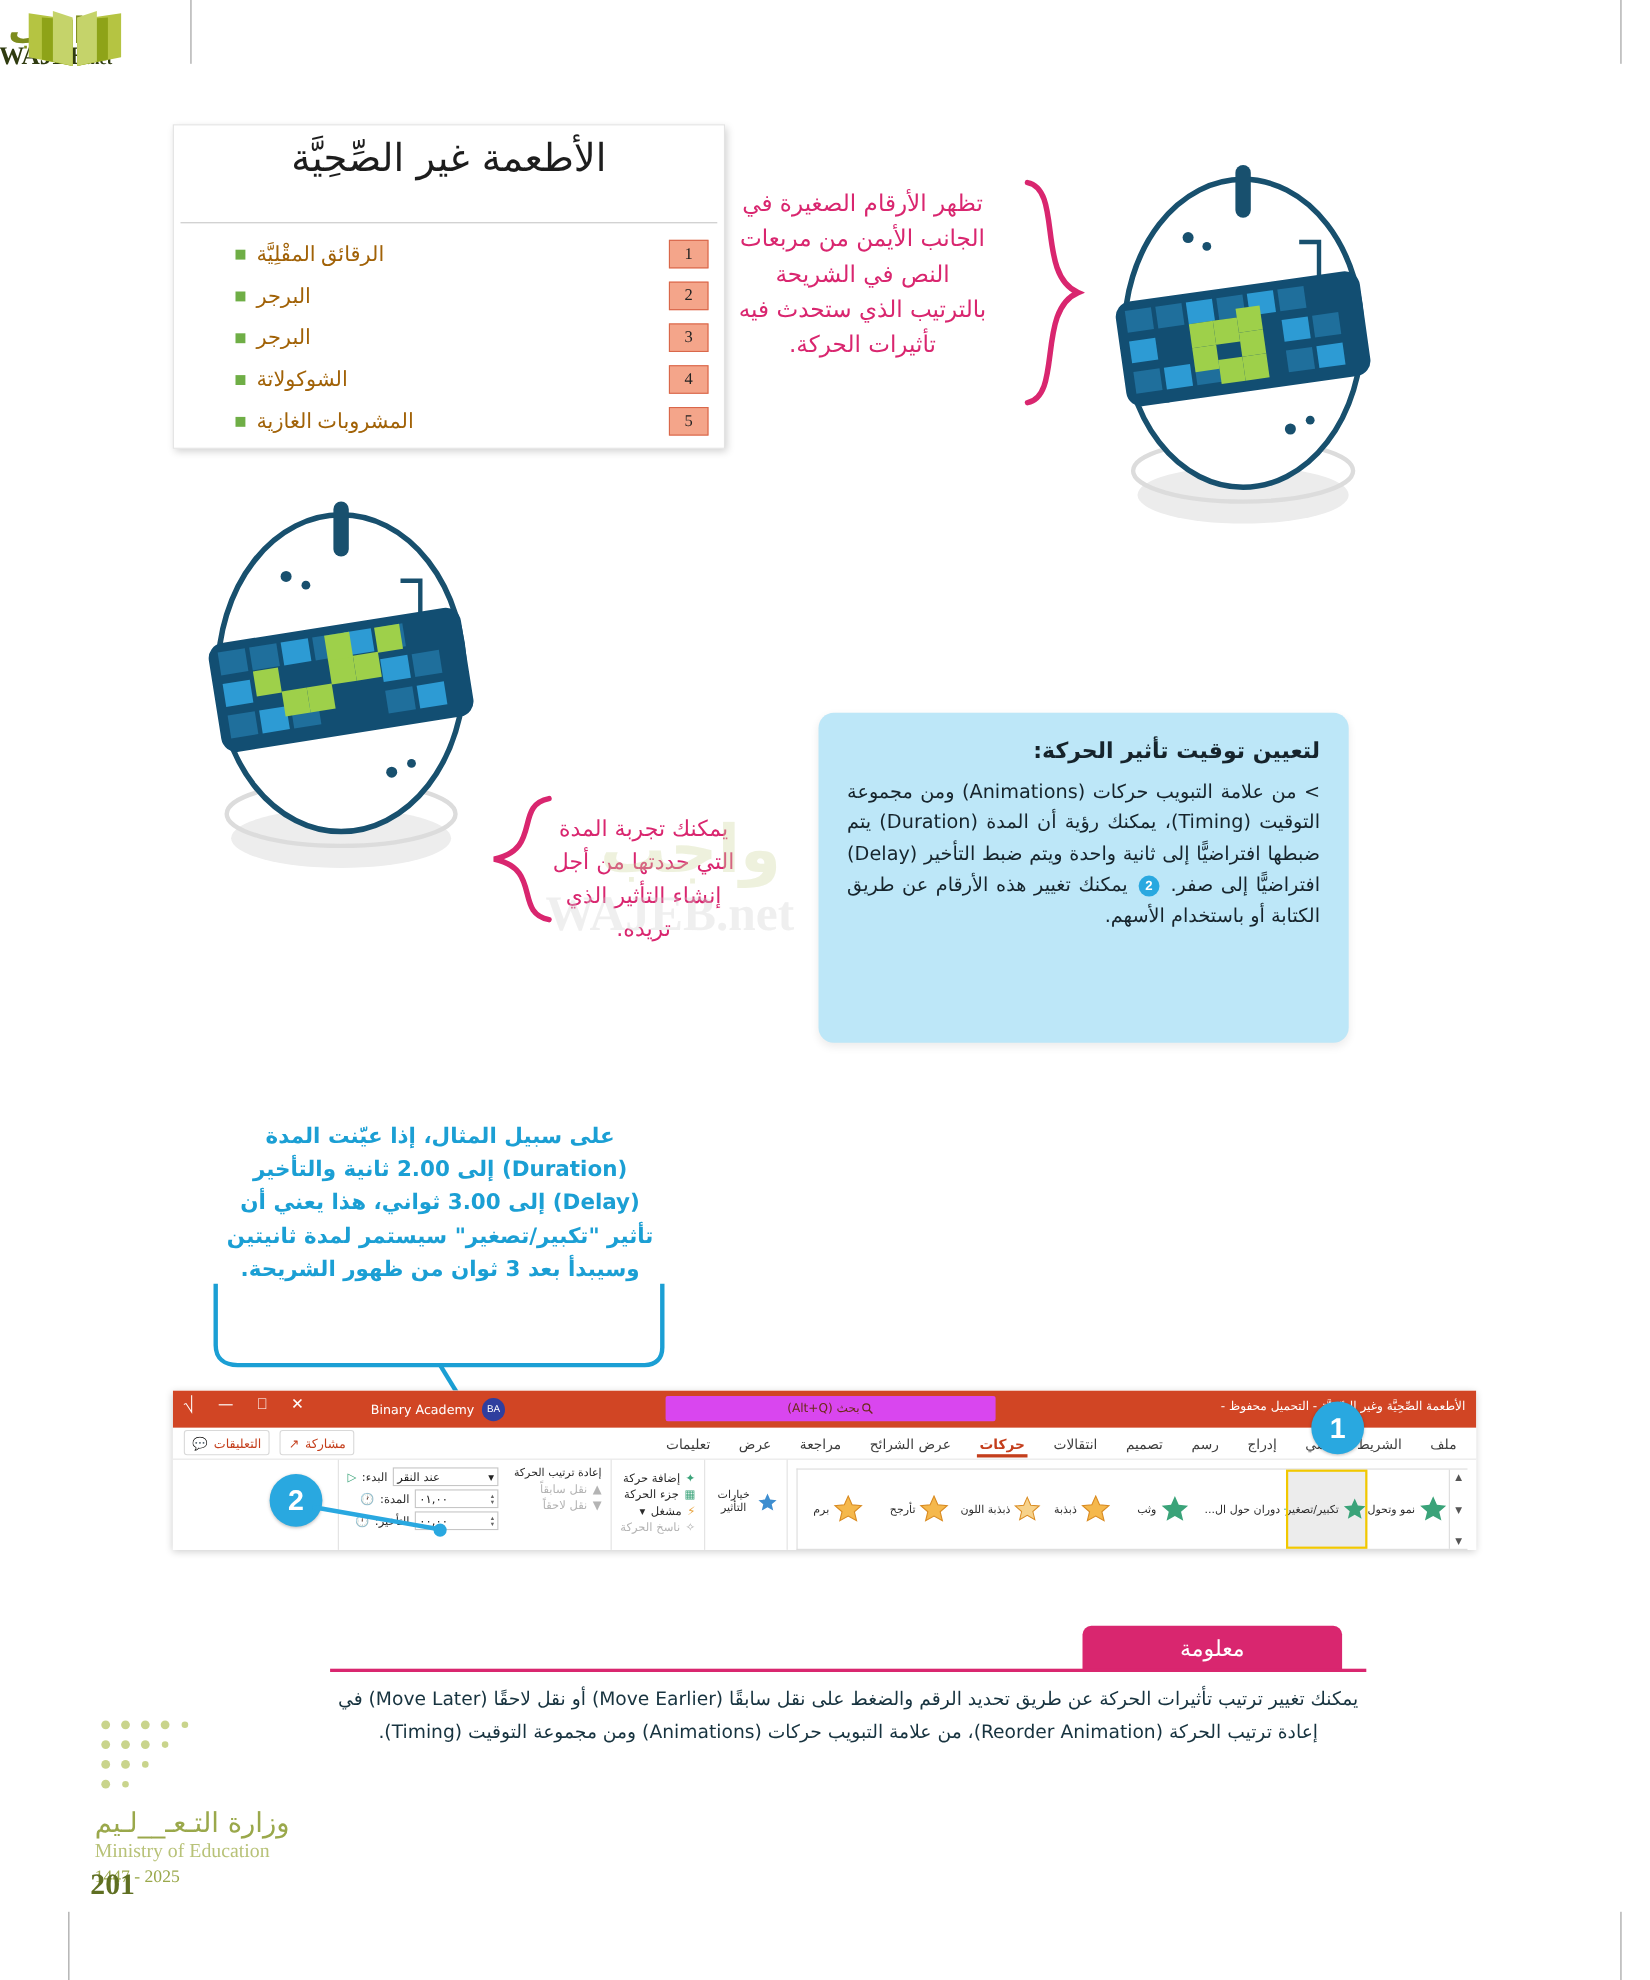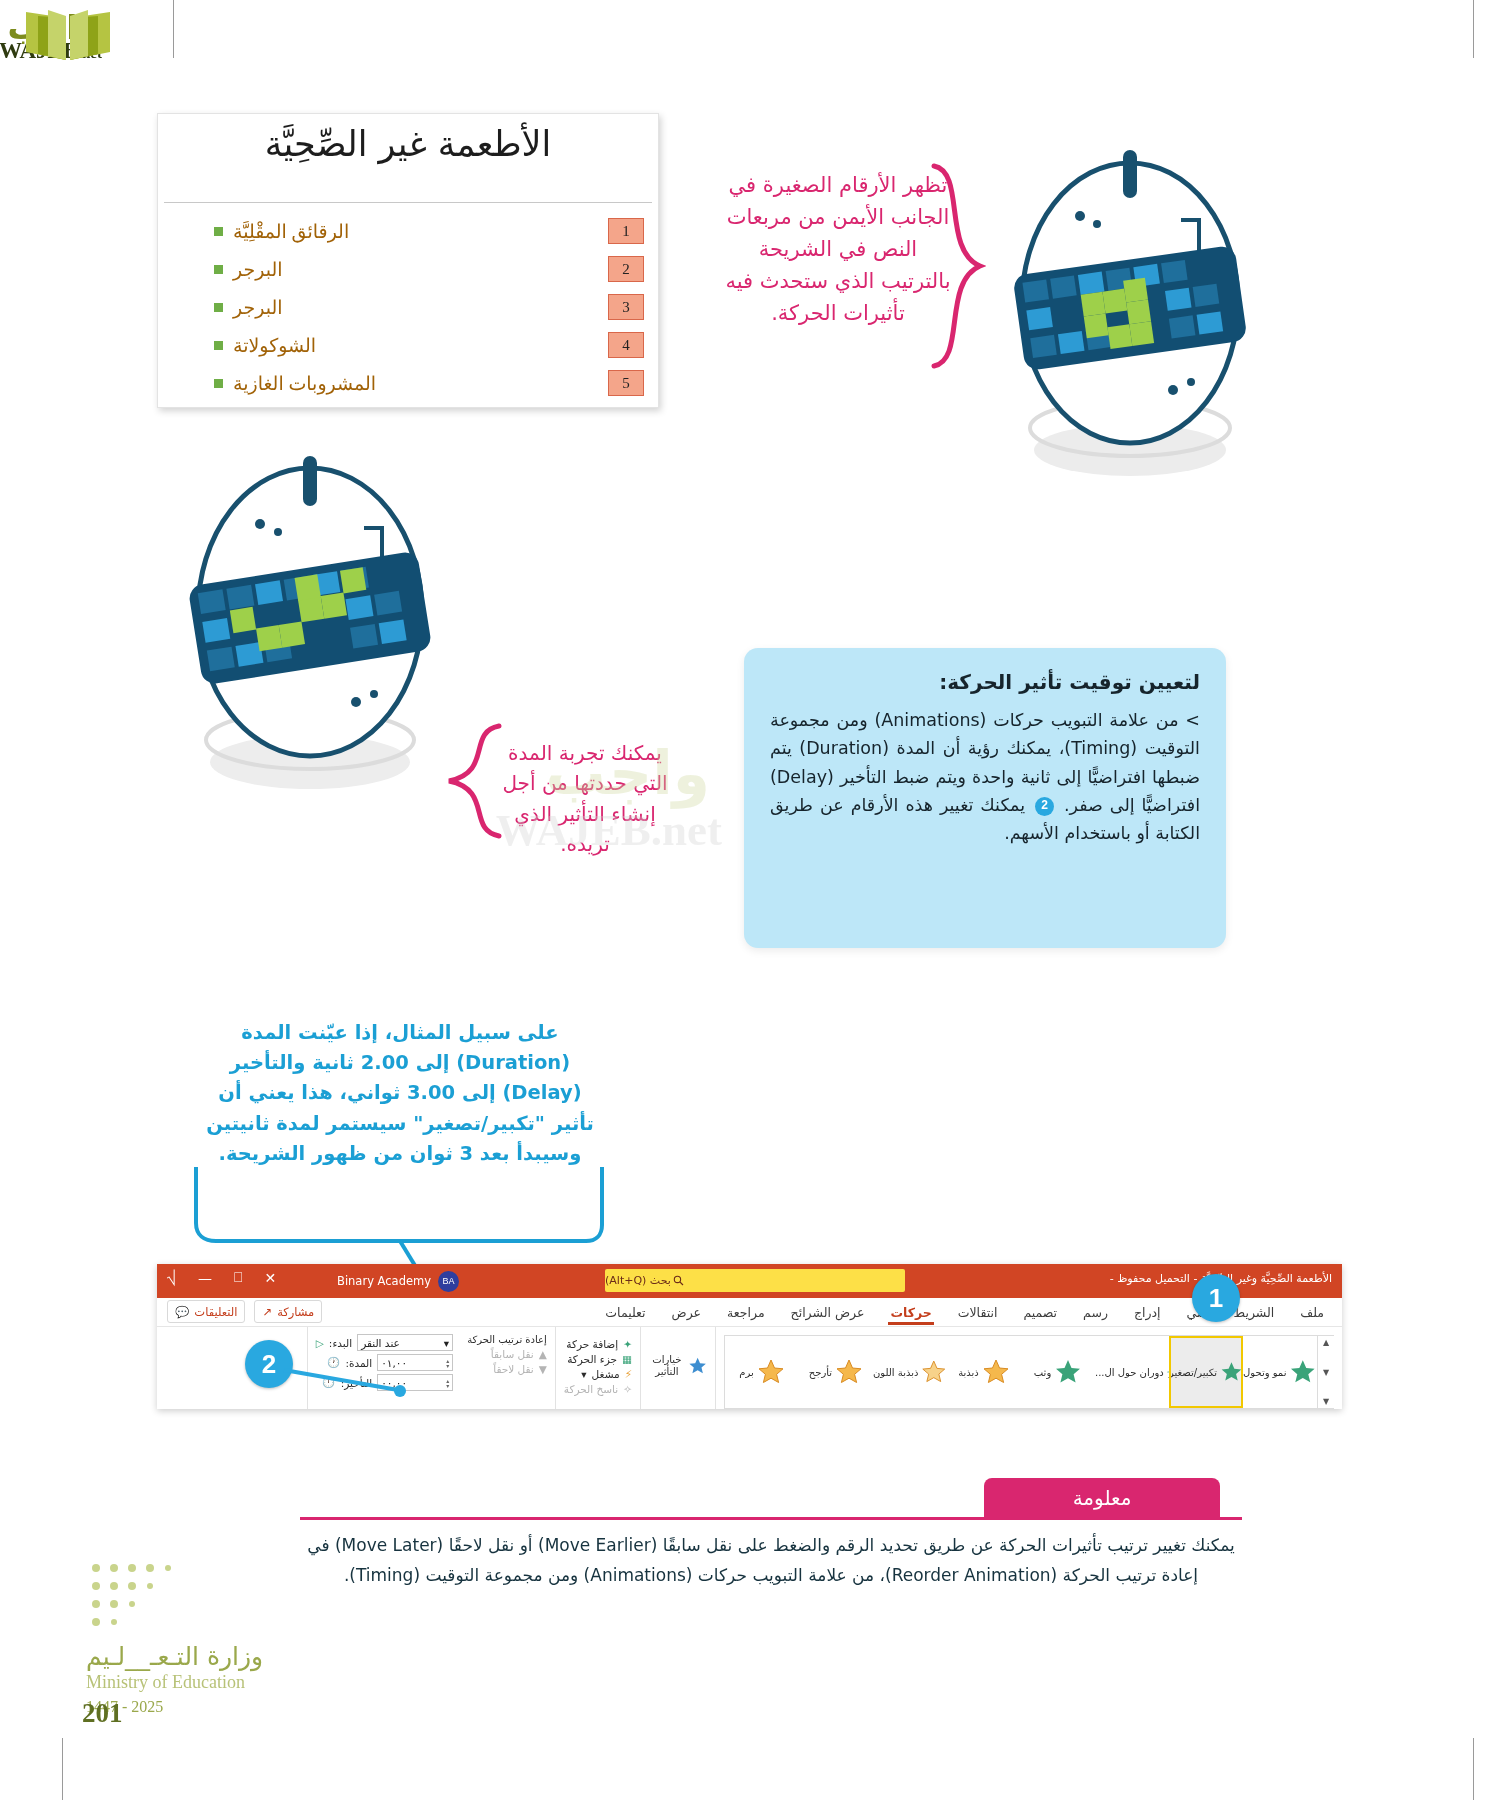--- a/index.html
+++ b/index.html
@@ -92,23 +92,23 @@
     font-family:"DejaVu Sans",sans-serif;overflow:hidden;
   }
   .ppt-title{
     position:absolute;left:0;right:0;top:0;height:34px;background:#d14524;
     display:flex;align-items:center;direction:rtl;
   }
   .ppt-title .doc{
     position:absolute;right:10px;top:8px;color:#fff;font-size:11px;white-space:nowrap;
   }
   .ppt-title .search{
-    position:absolute;left:448px;top:5px;width:300px;height:23px;background:#fde047;
+    position:absolute;left:448px;top:5px;width:300px;height:23px;background:#d946ef;
     border-radius:2px;color:#6b2b18;font-size:11px;display:flex;align-items:center;
-    justify-content:flex-end;gap:2px;
+    justify-content:center;gap:2px;
   }
   .ppt-title .acct{
     position:absolute;left:180px;top:6px;height:22px;display:flex;align-items:center;gap:7px;
     color:#fff;font-size:11.5px;
   }
   .ppt-title .av{
     width:21px;height:21px;border-radius:50%;background:#2f3e9e;color:#fff;font-size:9px;
     display:flex;align-items:center;justify-content:center;font-family:"Liberation Sans",sans-serif;
   }
   .wbtns{position:absolute;left:10px;top:5px;display:flex;gap:22px;align-items:center;
@@ -319,21 +319,21 @@
       <rect x="142" y="174" width="22" height="22"></rect>
         <rect x="142" y="196" width="22" height="22"></rect>
       <rect x="120" y="196" width="22" height="22"></rect>
     </g>
   </g>
 </svg>
 
 <svg class="abs" style="left:930px;top:162px;width:56px;height:210px;" viewBox="0 0 56 210">
   <path d="M4 4 C36 10 12 88 50 104 C12 120 36 198 4 204" stroke="#d9266f" stroke-width="5" fill="none" stroke-linecap="round"></path>
 </svg>
-<div class="abs pink-text" style="left:722px;top:170px;width:232px;font-size:21px;">تظهر الأرقام الصغيرة في الجانب الأيمن من مربعات النص في الشريحة بالترتيب الذي ستحدث فيه تأثيرات الحركة.</div>
+<div class="abs pink-text" style="left:668px;top:170px;width:232px;font-size:21px;">تظهر الأرقام الصغيرة في الجانب الأيمن من مربعات النص في الشريحة بالترتيب الذي ستحدث فيه تأثيرات الحركة.</div>
 
 <svg class="abs" style="left:160px;top:432px;width:300px;height:370px;" viewBox="0 0 300 370">
   <ellipse cx="150" cy="330" rx="100" ry="27" fill="#ededed"></ellipse>
   <ellipse cx="150" cy="308" rx="104" ry="29" fill="none" stroke="#dcdcdc" stroke-width="4"></ellipse>
   <ellipse cx="150" cy="180" rx="112" ry="144" fill="#ffffff" stroke="#18506e" stroke-width="5"></ellipse>
   <rect x="143" y="24" width="14" height="50" rx="7" fill="#18506e"></rect>
   <circle cx="100" cy="92" r="5" fill="#18506e"></circle>
   <circle cx="118" cy="100" r="4" fill="#18506e"></circle>
   <path d="M204 96 L222 96 L222 132" stroke="#18506e" stroke-width="4" fill="none"></path>
   <path d="M80 244 L62 244 L62 210" stroke="#18506e" stroke-width="4" fill="none"></path>

